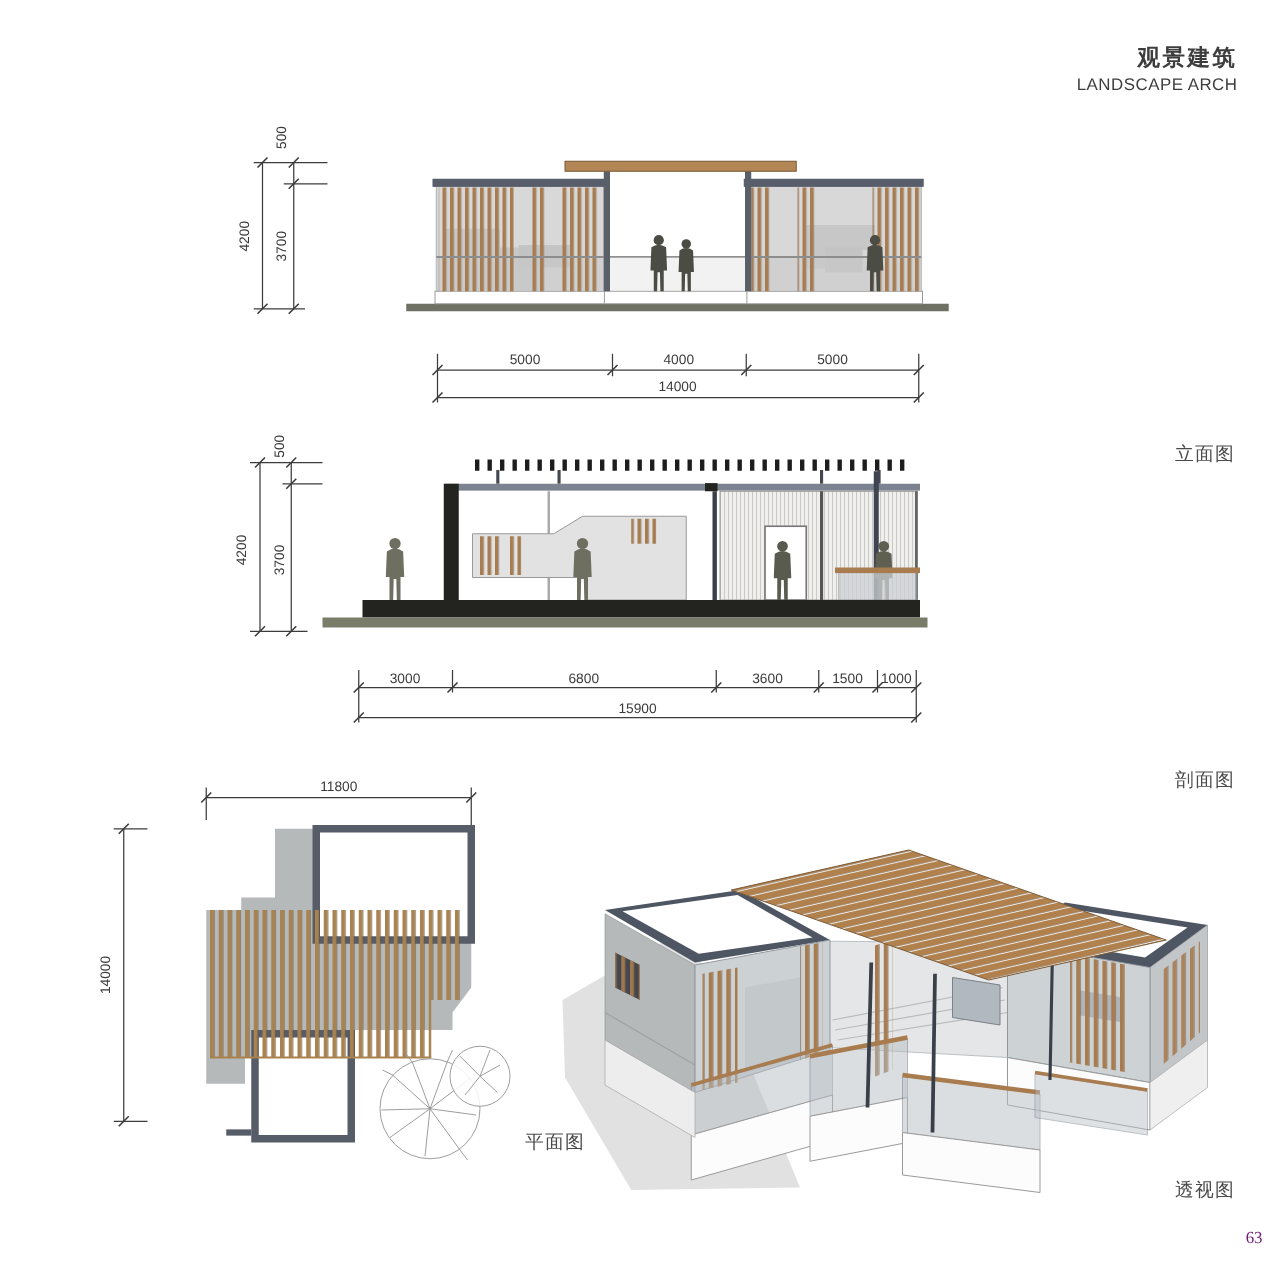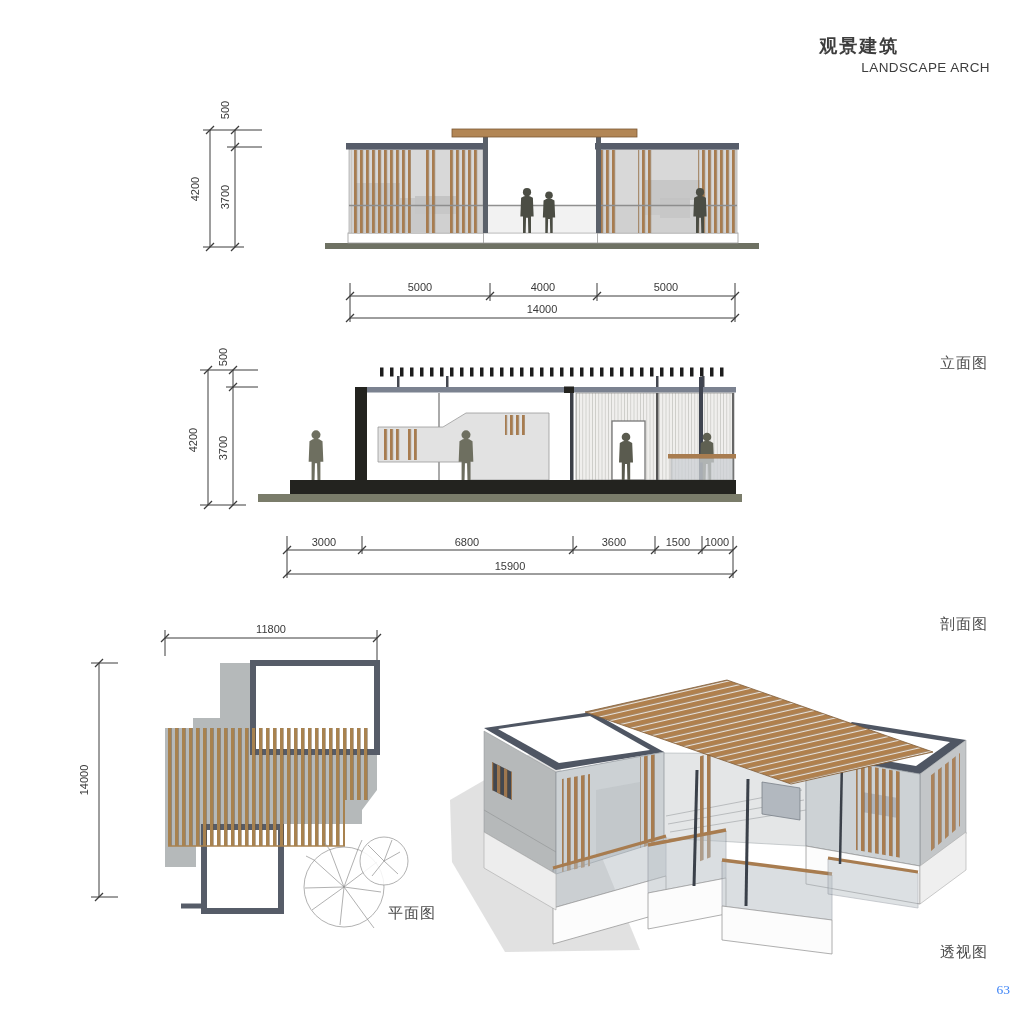--- a/index.html
+++ b/index.html
@@ -1,28 +1,28 @@
 <!DOCTYPE html>
 <html><head>
 <meta charset="utf-8">
 <style>
   html,body{margin:0;padding:0;background:#ffffff;}
   #sheet{position:relative;width:1024px;height:1024px;background:#ffffff;overflow:hidden;
          font-family:"Liberation Sans", sans-serif;}
   #drawing{position:absolute;left:0;top:0;}
-  .titleblock{position:absolute;top:34px;right:34px;color:#3d3d3d;}
+  .titleblock{position:absolute;top:34px;right:34px;text-align:right;color:#3d3d3d;}
   .title-cn{font-size:18px;font-weight:600;letter-spacing:2px;}
   .title-en{font-size:13.5px;letter-spacing:0.4px;margin-top:2px;margin-left:42px;}
   .dwg-label{position:absolute;font-size:15px;color:#4a4a4a;letter-spacing:1px;}
   .lbl-elev{top:354px;right:36px;}
   .lbl-sect{top:582px;right:36px;margin-top:33px;}
-  .lbl-plan{top:904px;left:388px;}
+  .lbl-plan{top:904px;left:420px;}
   .lbl-persp{top:927px;right:36px;margin-top:16px;}
   .pageno{position:absolute;top:982px;right:14px;font-family:"Liberation Serif", serif;
-          font-size:13.5px;color:#3b82f6;}
+          font-size:13.5px;color:#701a75;}
   svg text{font-family:"Liberation Sans", sans-serif;font-size:11px;fill:#3a3a3a;}
 </style>
 </head>
 <body>
 
 <div id="sheet">
 
 <svg id="drawing" width="1024" height="1024" viewBox="0 0 1024 1024">
   <defs>
 

